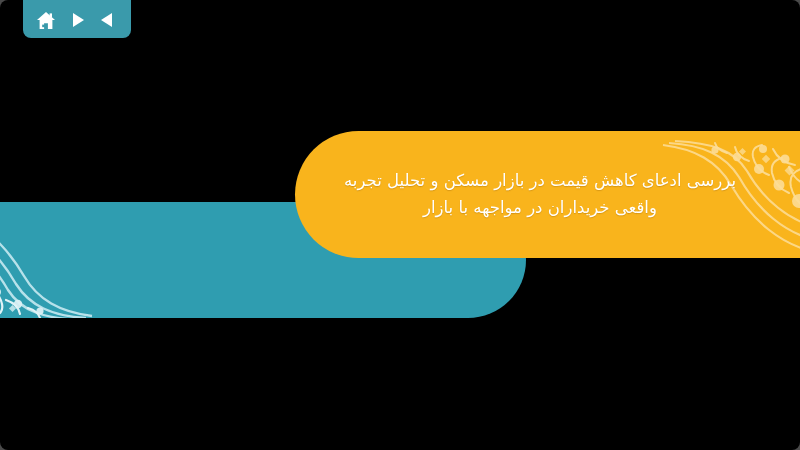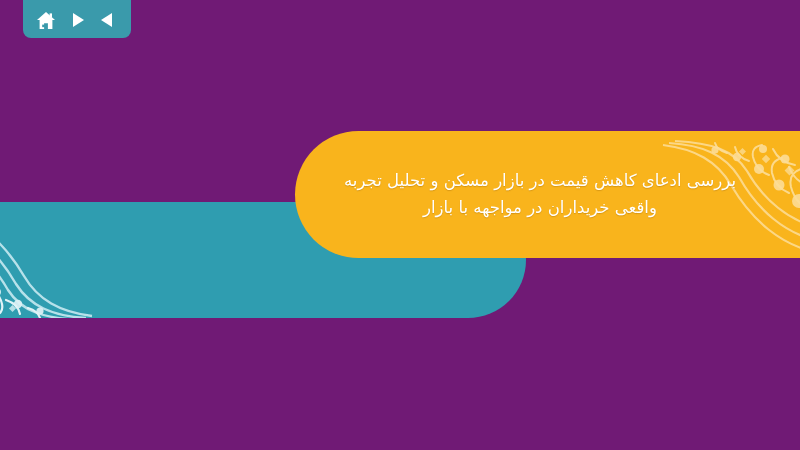--- a/index.html
+++ b/index.html
@@ -7,22 +7,23 @@
   html,body { width:800px; height:450px; overflow:hidden; }
   body {
     background:#4a4a4a;
     font-family:"DejaVu Sans","Liberation Sans",sans-serif;
     position:relative;
   }
 
   
   #slide-canvas{
     position:absolute; inset:0;
-    background:#701a75;
+    background:#000000;
     overflow:hidden;
+    border-radius:8px;
   }
 
   
   #nav-bar{
     position:absolute;
     left:23px; top:-10px;
     width:108px; height:48px;
     background:#3a9aab;
     border-radius:8px;
     display:flex; align-items:flex-end;

